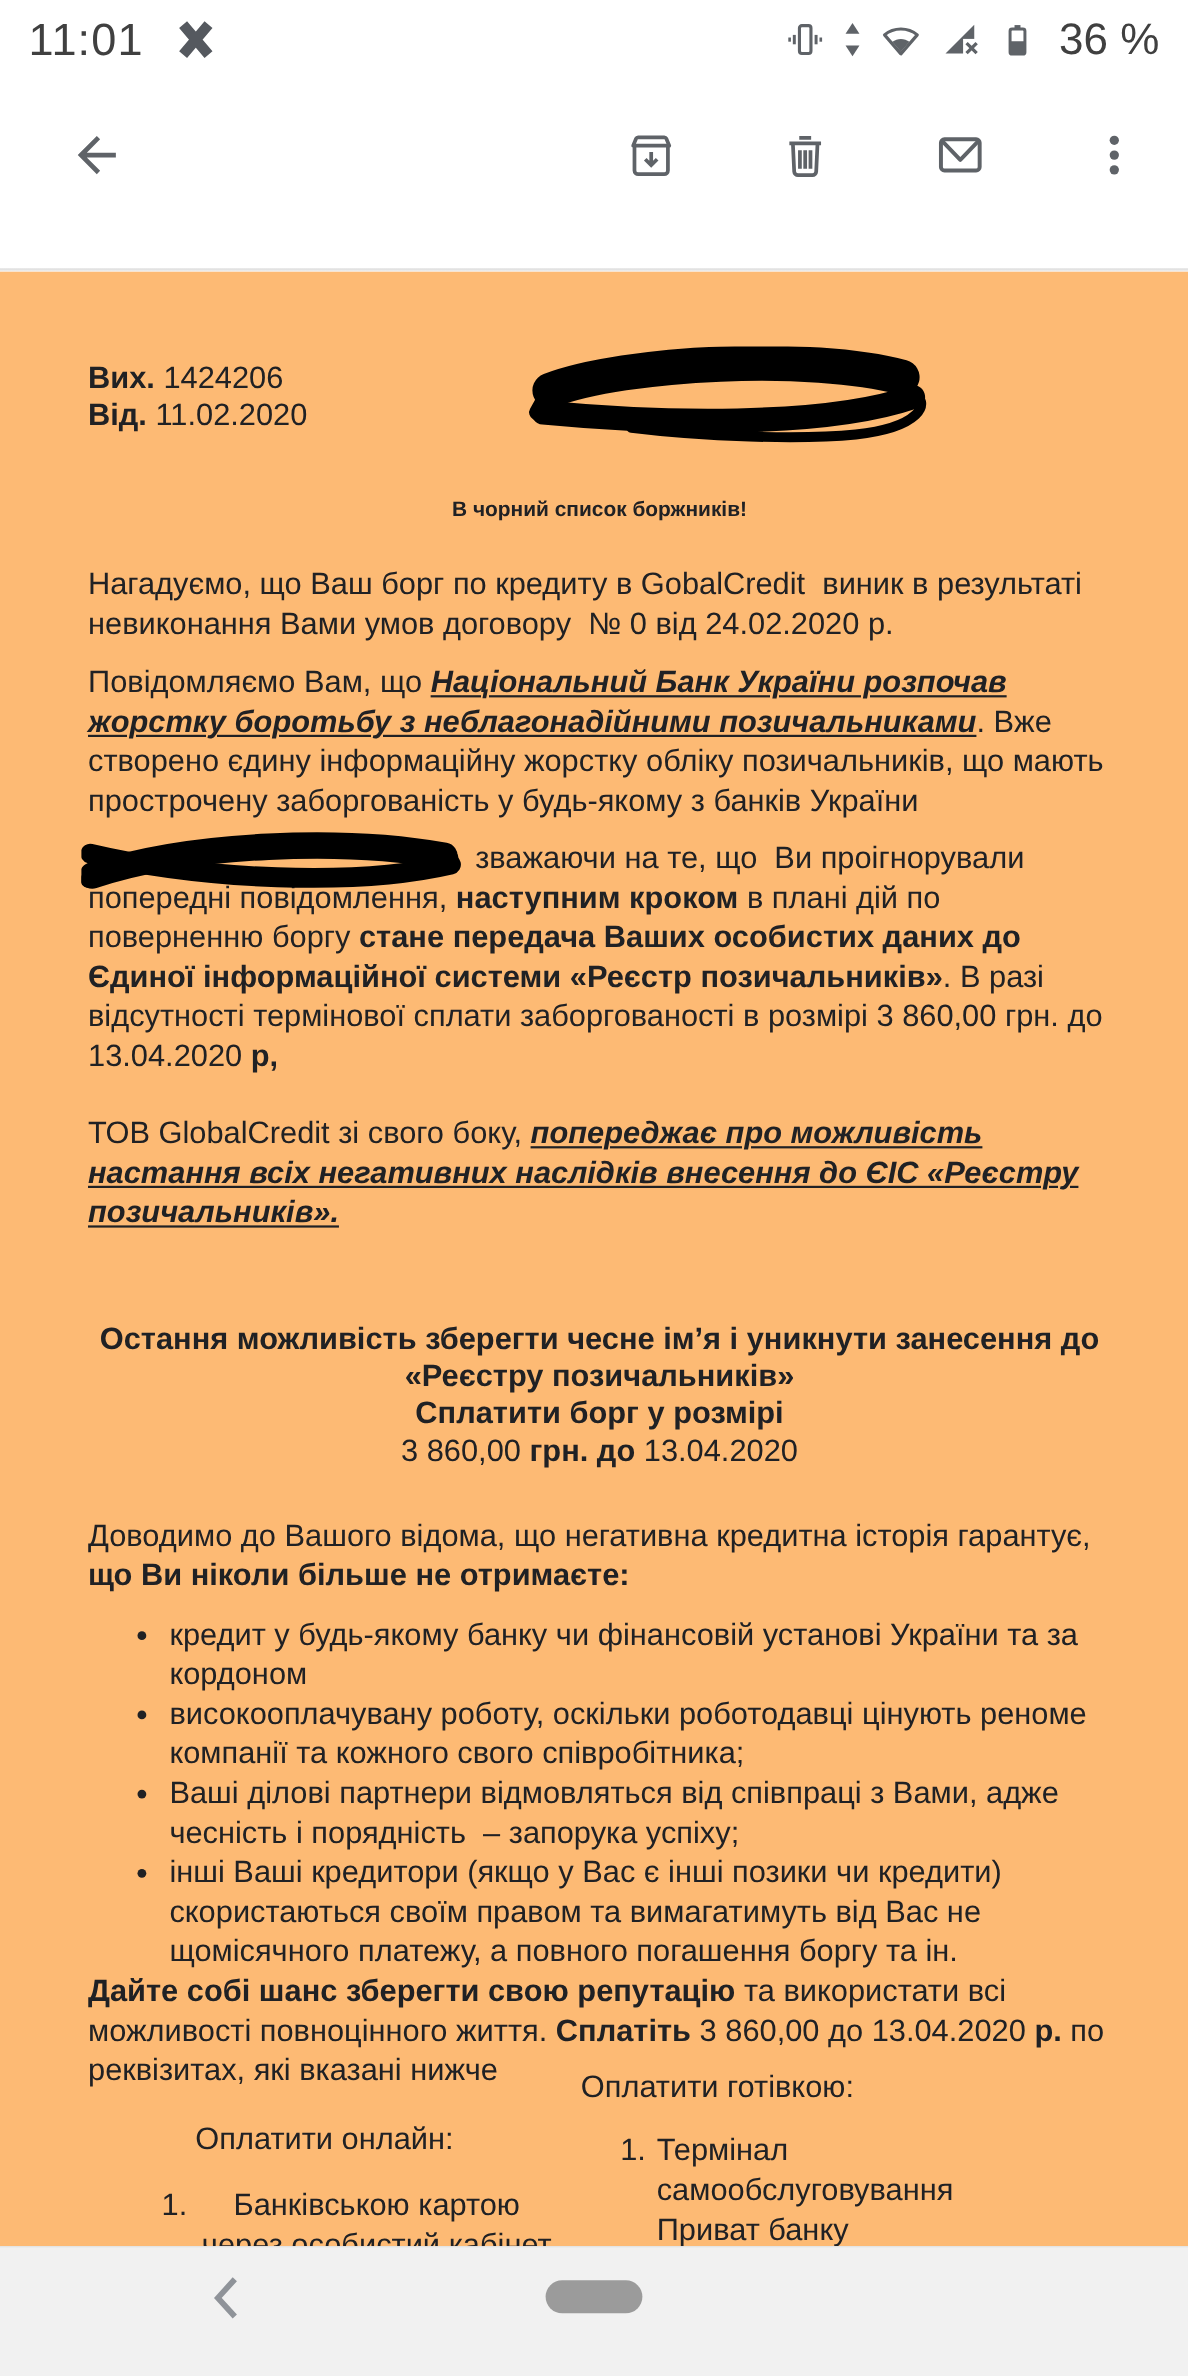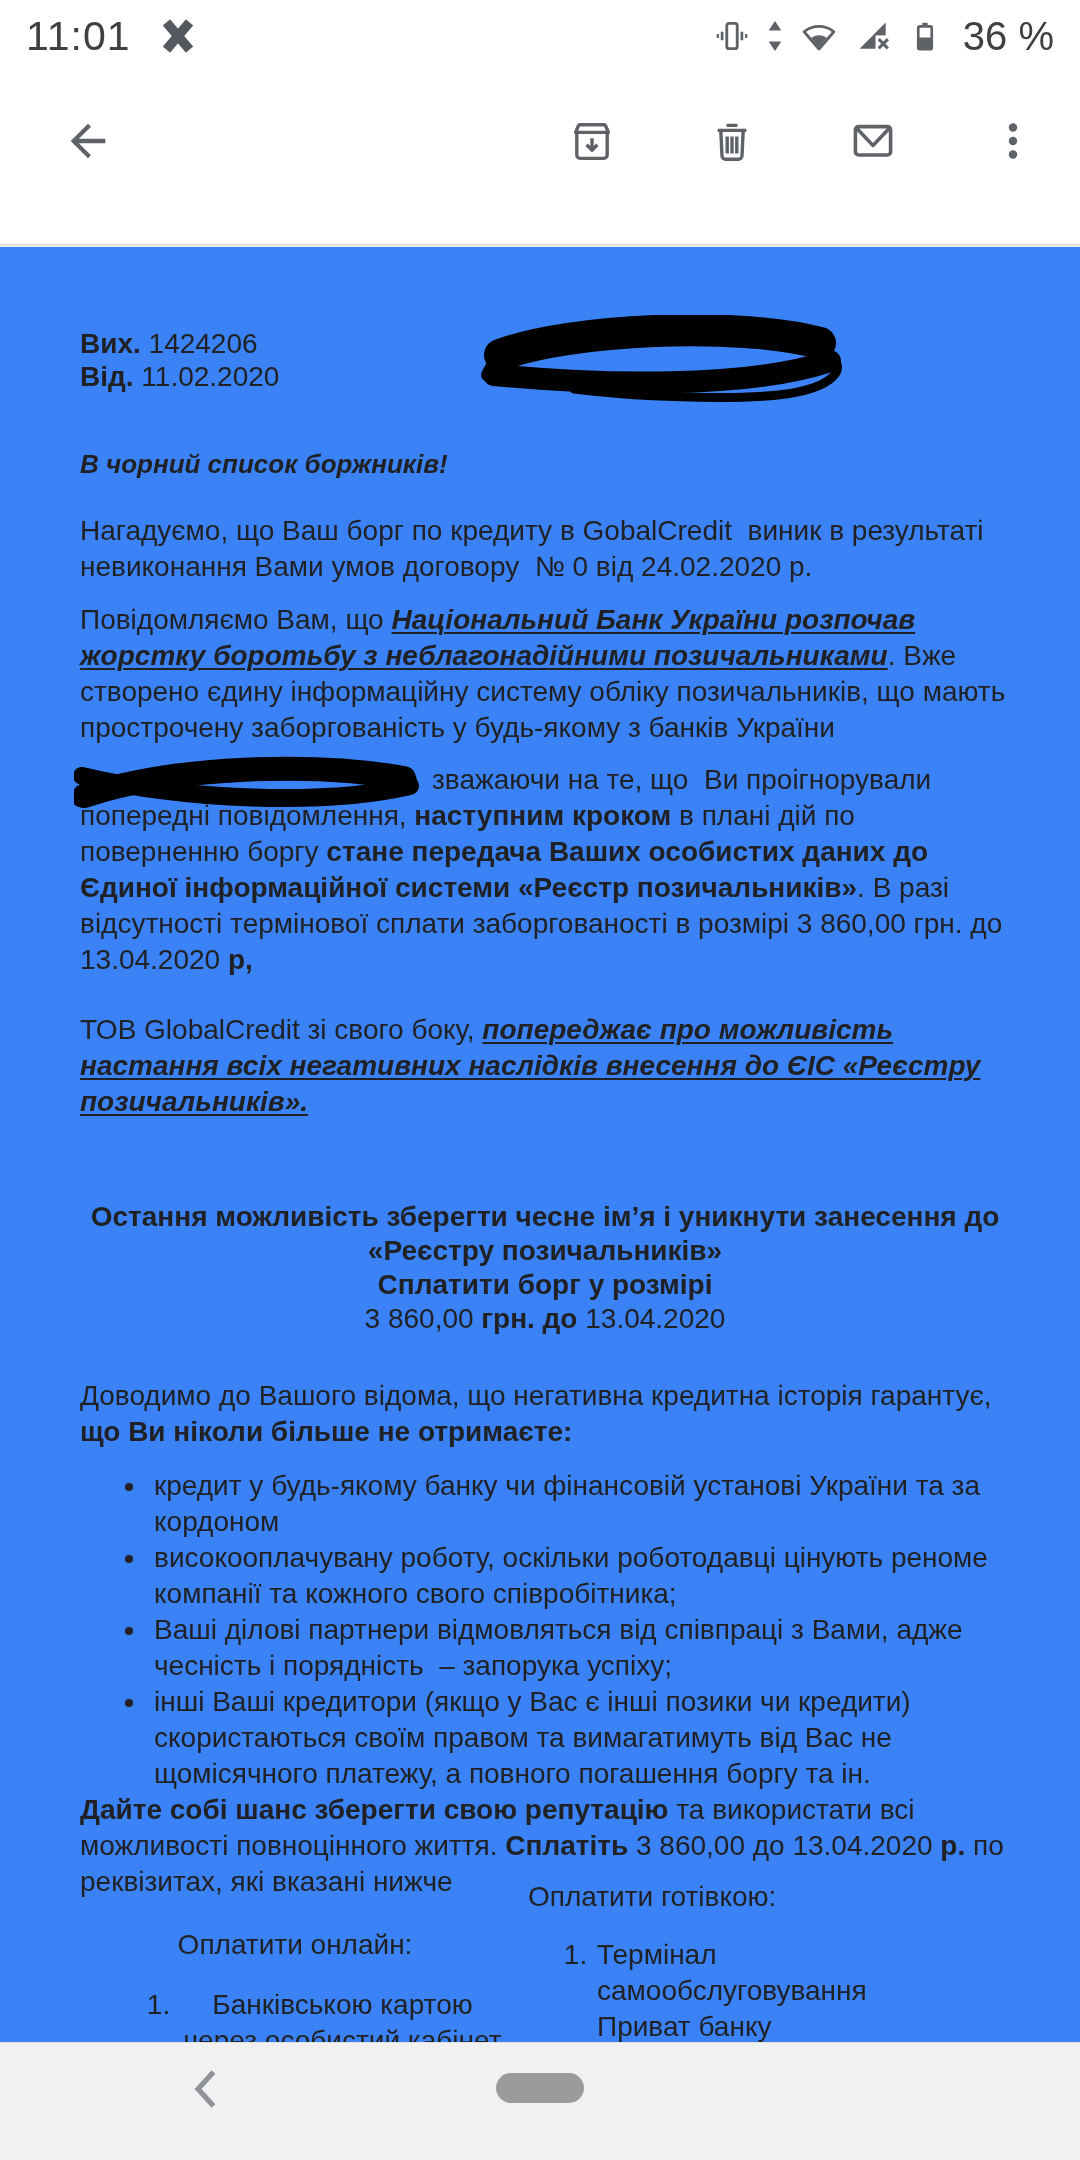--- a/index.html
+++ b/index.html
@@ -30,28 +30,28 @@
     padding:0 44px 0 62px;box-sizing:border-box;
   }
   .tb-right{display:flex;align-items:center;gap:92px;}
   .tb-btn{background:none;border:none;padding:0;margin:0;cursor:pointer;line-height:0;}
   .top-divider{position:absolute;top:244px;left:0;width:100%;height:3px;
     background:linear-gradient(#d9d9d9,#f4f4f4);}
 
   
   .email-card{
     position:absolute;top:247px;left:0;width:1080px;height:1795px;
-    overflow:hidden;background:#3b82f6;box-sizing:border-box;
+    overflow:hidden;background:#fdba74;box-sizing:border-box;
     padding:80px 70px 0 80px;
     font-size:28px;line-height:36px;
   }
   .meta-block{position:relative;line-height:33px;margin:0;}
   .meta-line{margin:0;}
   .scribble-a{position:absolute;left:398px;top:-12px;}
-  .email-title{margin:52px 0 0 0;text-align:left;font-weight:700;font-size:26px;line-height:38px;font-style:italic;}
+  .email-title{margin:52px 0 0 0;text-align:center;font-weight:700;font-size:19px;line-height:38px;}
   .para{margin:0;}
   .p1{margin-top:30px;}
   .p2{margin-top:17px;}
   .p3{margin-top:16px;position:relative;text-indent:352px;}
   .scribble-b{position:absolute;left:-6px;top:-8px;}
   .p4{margin-top:34px;}
   .center-block{margin-top:80px;text-align:center;line-height:34px;}
   .center-block p{margin:0;}
   .p5{margin-top:42px;}
   .bullets{margin:18px 0 0 0;padding:0 0 0 68px;}
@@ -165,21 +165,21 @@
         <path d="M350,40 C372,52 356,74 300,80 C250,85 160,82 96,74" stroke-width="9"></path>
         <path d="M20,42 L10,60" stroke-width="14"></path>
       </g>
     </svg>
   </div>
 
   <div class="email-title">В чорний список боржників!</div>
 
   <p class="para p1"><span>Нагадуємо, що Ваш борг по кредиту в GobalCredit&nbsp; виник в результаті невиконання Вами умов договору&nbsp; № 0 від 24.02.2020 р.</span></p>
 
-  <p class="para p2"><span>Повідомляємо Вам, що </span><span class="b i u">Національний Банк України розпочав жорстку боротьбу з неблагонадійними позичальниками</span><span>. Вже створено єдину інформаційну систему обліку позичальників, що мають прострочену заборгованість у будь-якому з банків України</span></p>
+  <p class="para p2"><span>Повідомляємо Вам, що </span><span class="b i u">Національний Банк України розпочав жорстку боротьбу з неблагонадійними позичальниками</span><span>. Вже створено єдину інформаційну жорстку обліку позичальників, що мають прострочену заборгованість у будь-якому з банків України</span></p>
 
   <p class="para p3">
     <svg class="scribble-b" width="350" height="56" viewBox="0 0 350 56">
       <g class="scribble">
         <path d="M10,42 C100,12 240,8 330,24" stroke-width="24"></path>
         <path d="M8,22 C110,46 250,52 336,32" stroke-width="18"></path>
         <path d="M14,30 L6,46" stroke-width="14"></path>
       </g>
       <circle cx="334" cy="27" r="9" fill="#000"></circle>
     </svg><span><span>зважаючи на те, що&nbsp; Ви проігнорували попередні повідомлення, </span><span class="b">наступним кроком</span><span> в плані дій по поверненню боргу </span><span class="b">стане передача Ваших особистих даних до Єдиної інформаційної системи «Реєстр позичальників»</span><span>. В разі відсутності термінової сплати заборгованості в розмірі 3 860,00 грн. до 13.04.2020 </span><span class="b">р,</span></span>

